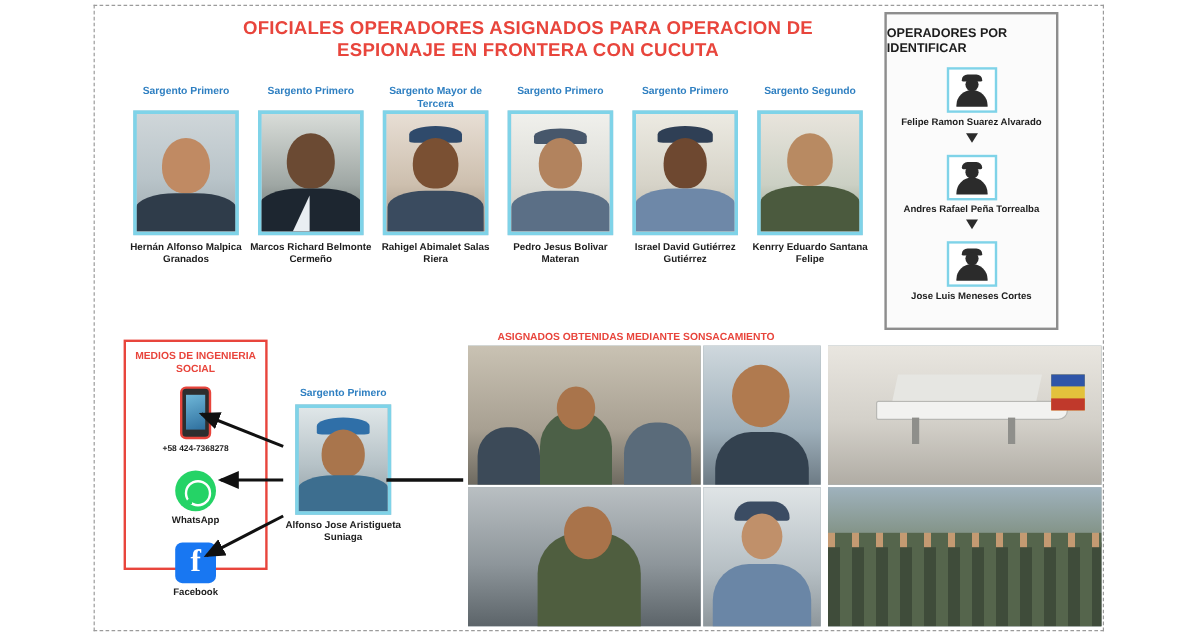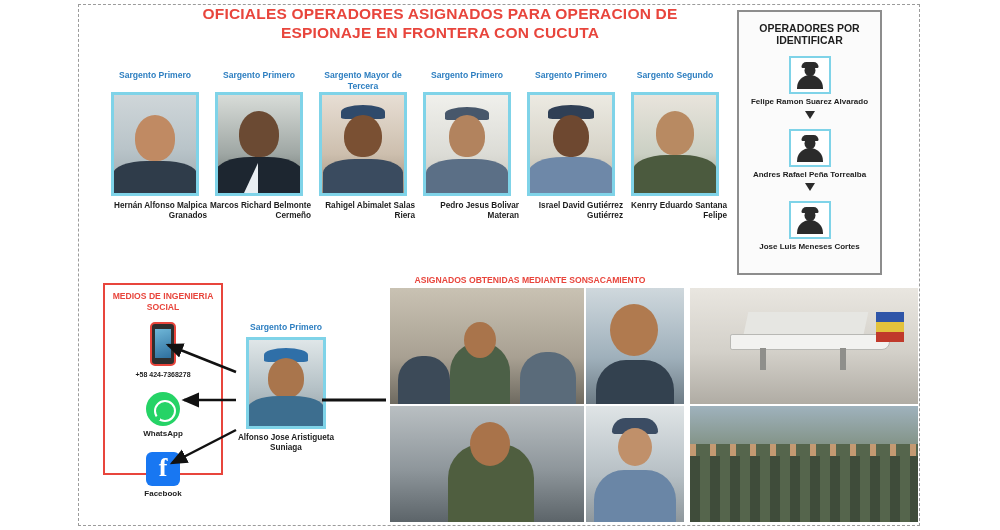--- a/index.html
+++ b/index.html
@@ -21,21 +21,21 @@
     position: absolute;
     left: 78px; top: 4px;
     width: 842px; height: 522px;
     border: 1px dashed #9b9b9b;
     pointer-events: none;
   }
 
   
   .title {
     position: absolute;
-    left: 160px; top: 4px;
+    left: 160px; top: 14px;
     width: 560px;
     text-align: center;
     color: #e8453c;
     font-weight: bold;
     font-size: 15.5px;
     line-height: 19px;
     letter-spacing: .2px;
   }
 
   
@@ -58,21 +58,20 @@
     background: #cfd8dc;
     position: relative;
     overflow: hidden;
   }
   .officer .name {
     margin-top: 5px;
     font-size: 8.2px;
     font-weight: bold;
     color: #1d1d1d;
     line-height: 10px;
-    text-align: right;
   }
 
   
   .p-bg { position: absolute; inset: 0; }
   .p-head {
     position: absolute;
     left: 50%; transform: translateX(-50%);
     border-radius: 50% 50% 45% 45%;
   }
   .p-body {
@@ -94,21 +93,20 @@
   
   .ops-box {
     position: absolute;
     left: 737px; top: 10px;
     width: 145px; height: 265px;
     border: 2px solid #8d8d8d;
     background: #fbfbfb;
   }
   .ops-box .ops-title {
     margin-top: 10px;
-    text-align: center;
     font-size: 10.5px;
     font-weight: bold;
     color: #1d1d1d;
     line-height: 12px;
   }
   .ops-item { margin-top: 10px; text-align: center; }
   .ops-item .sil {
     width: 42px; height: 38px;
     margin: 0 auto;
     border: 2px solid #7fd3e8;

